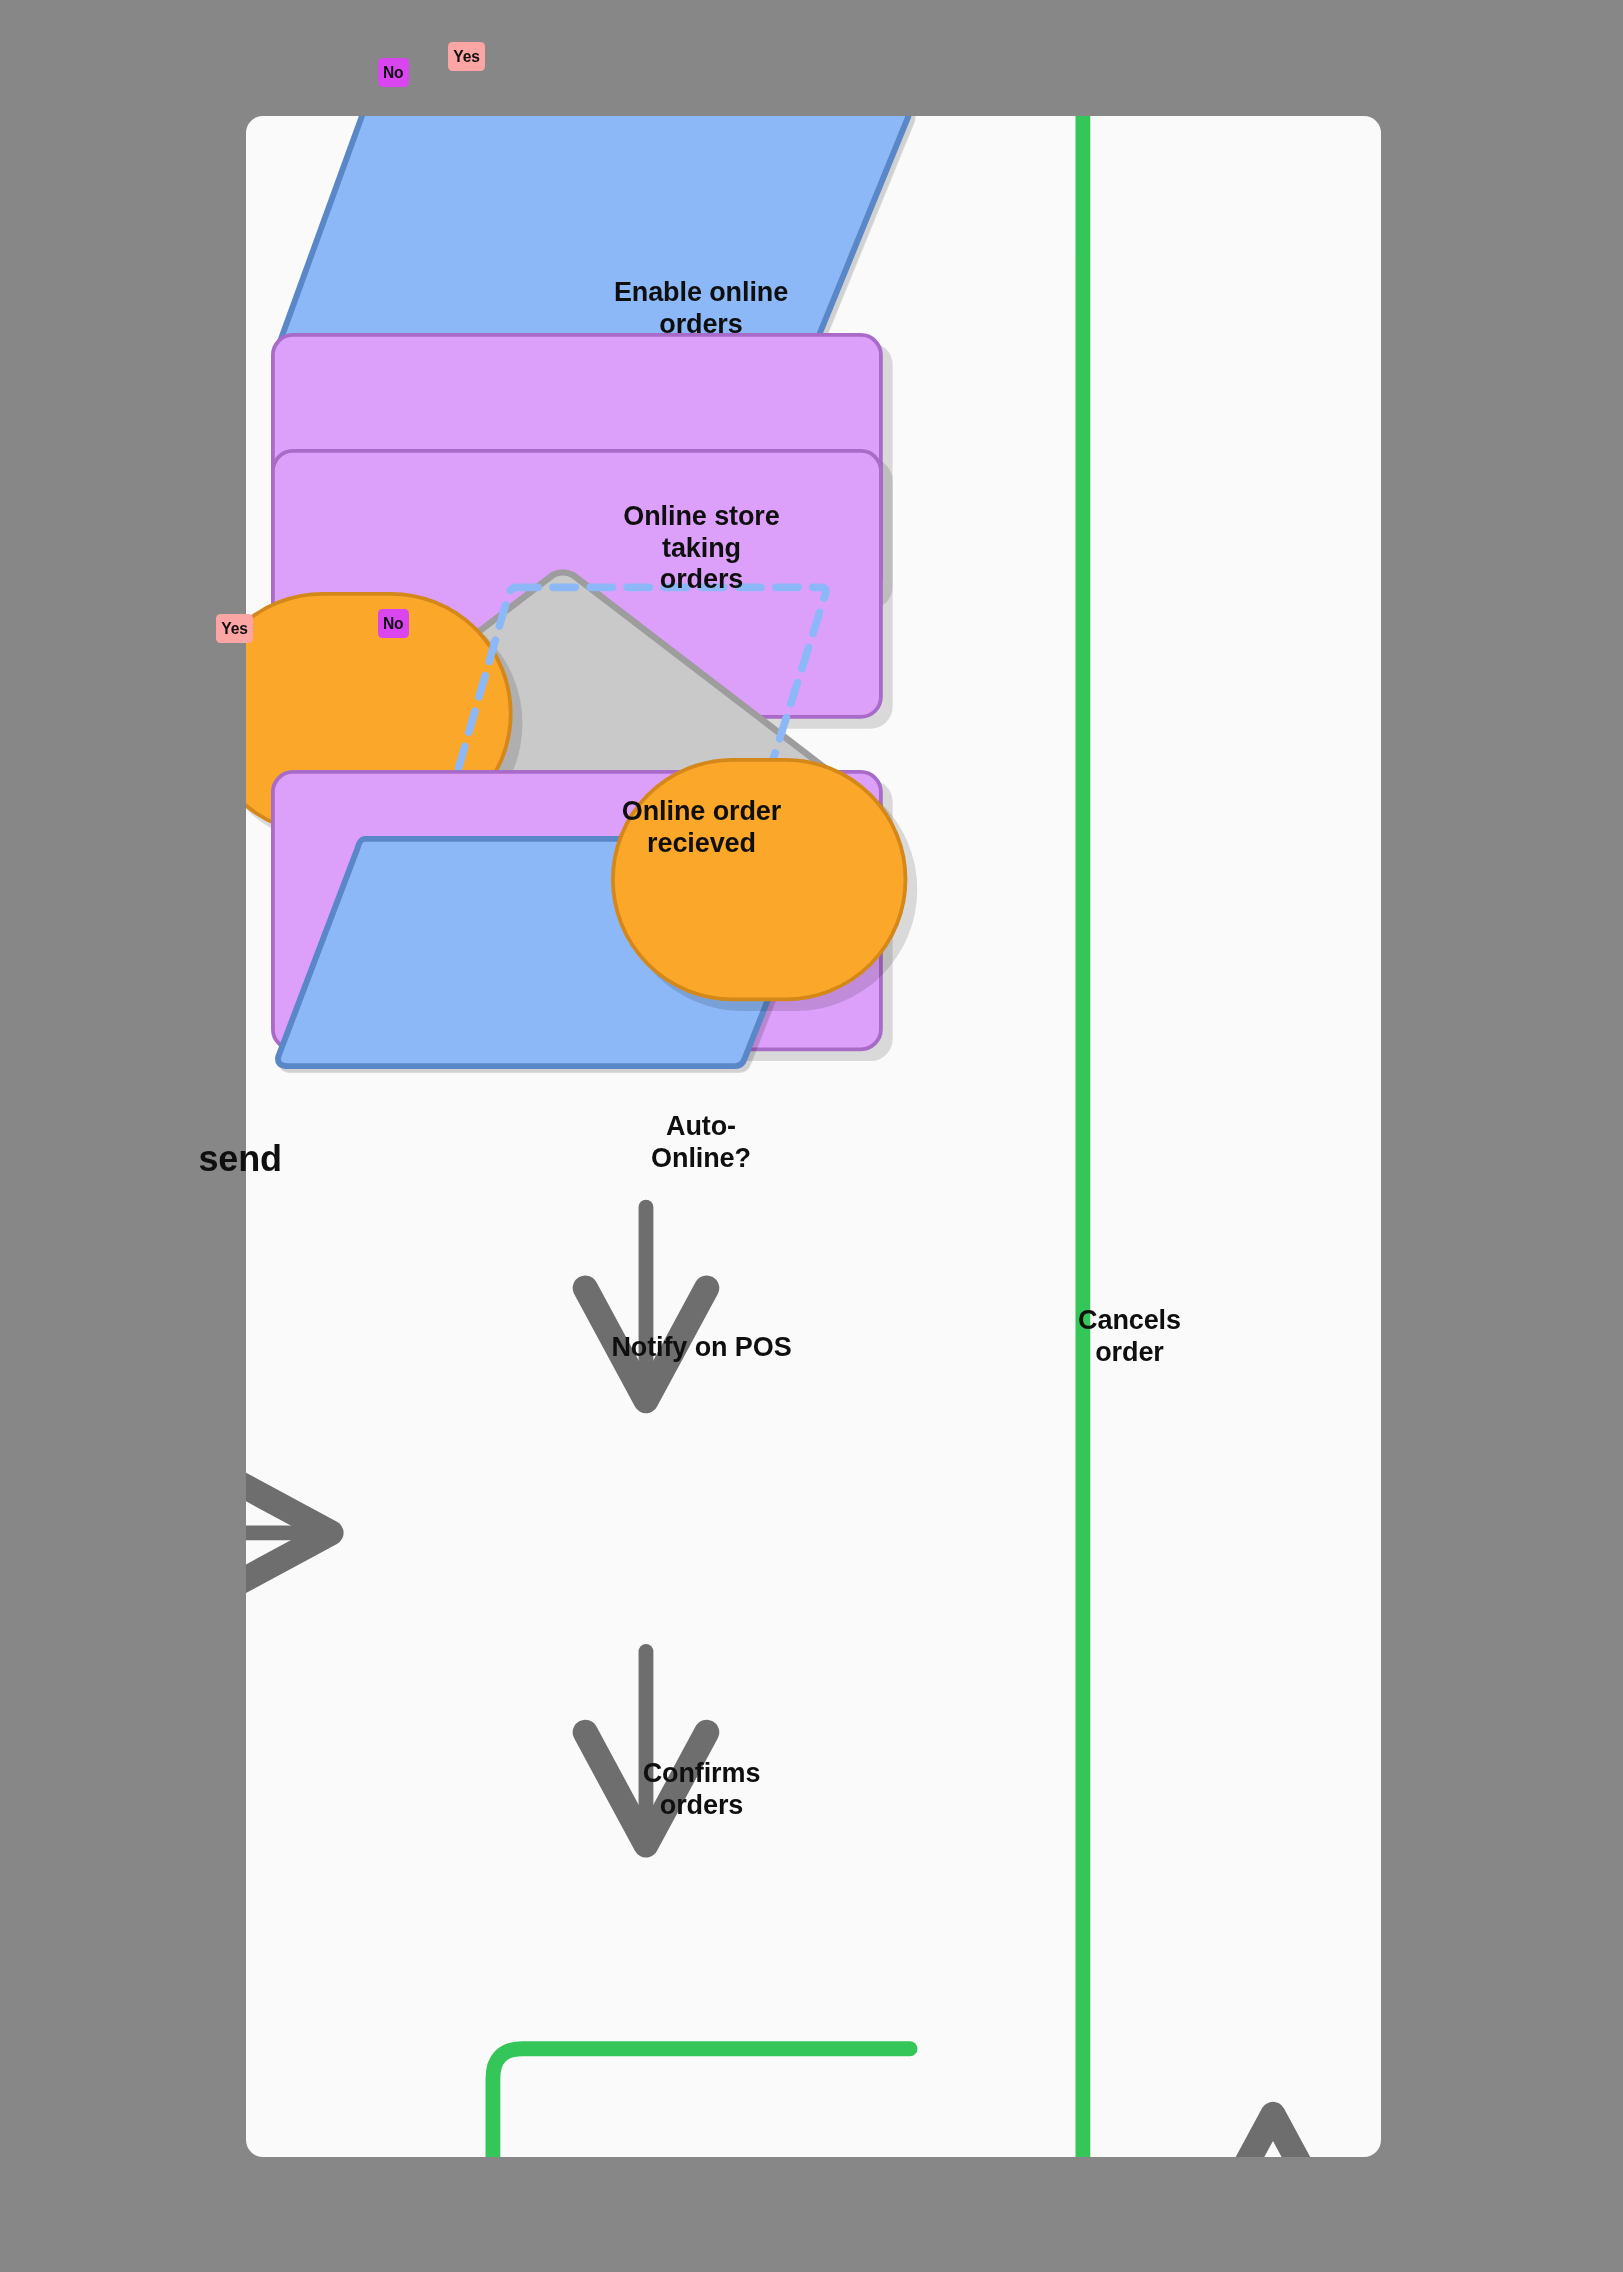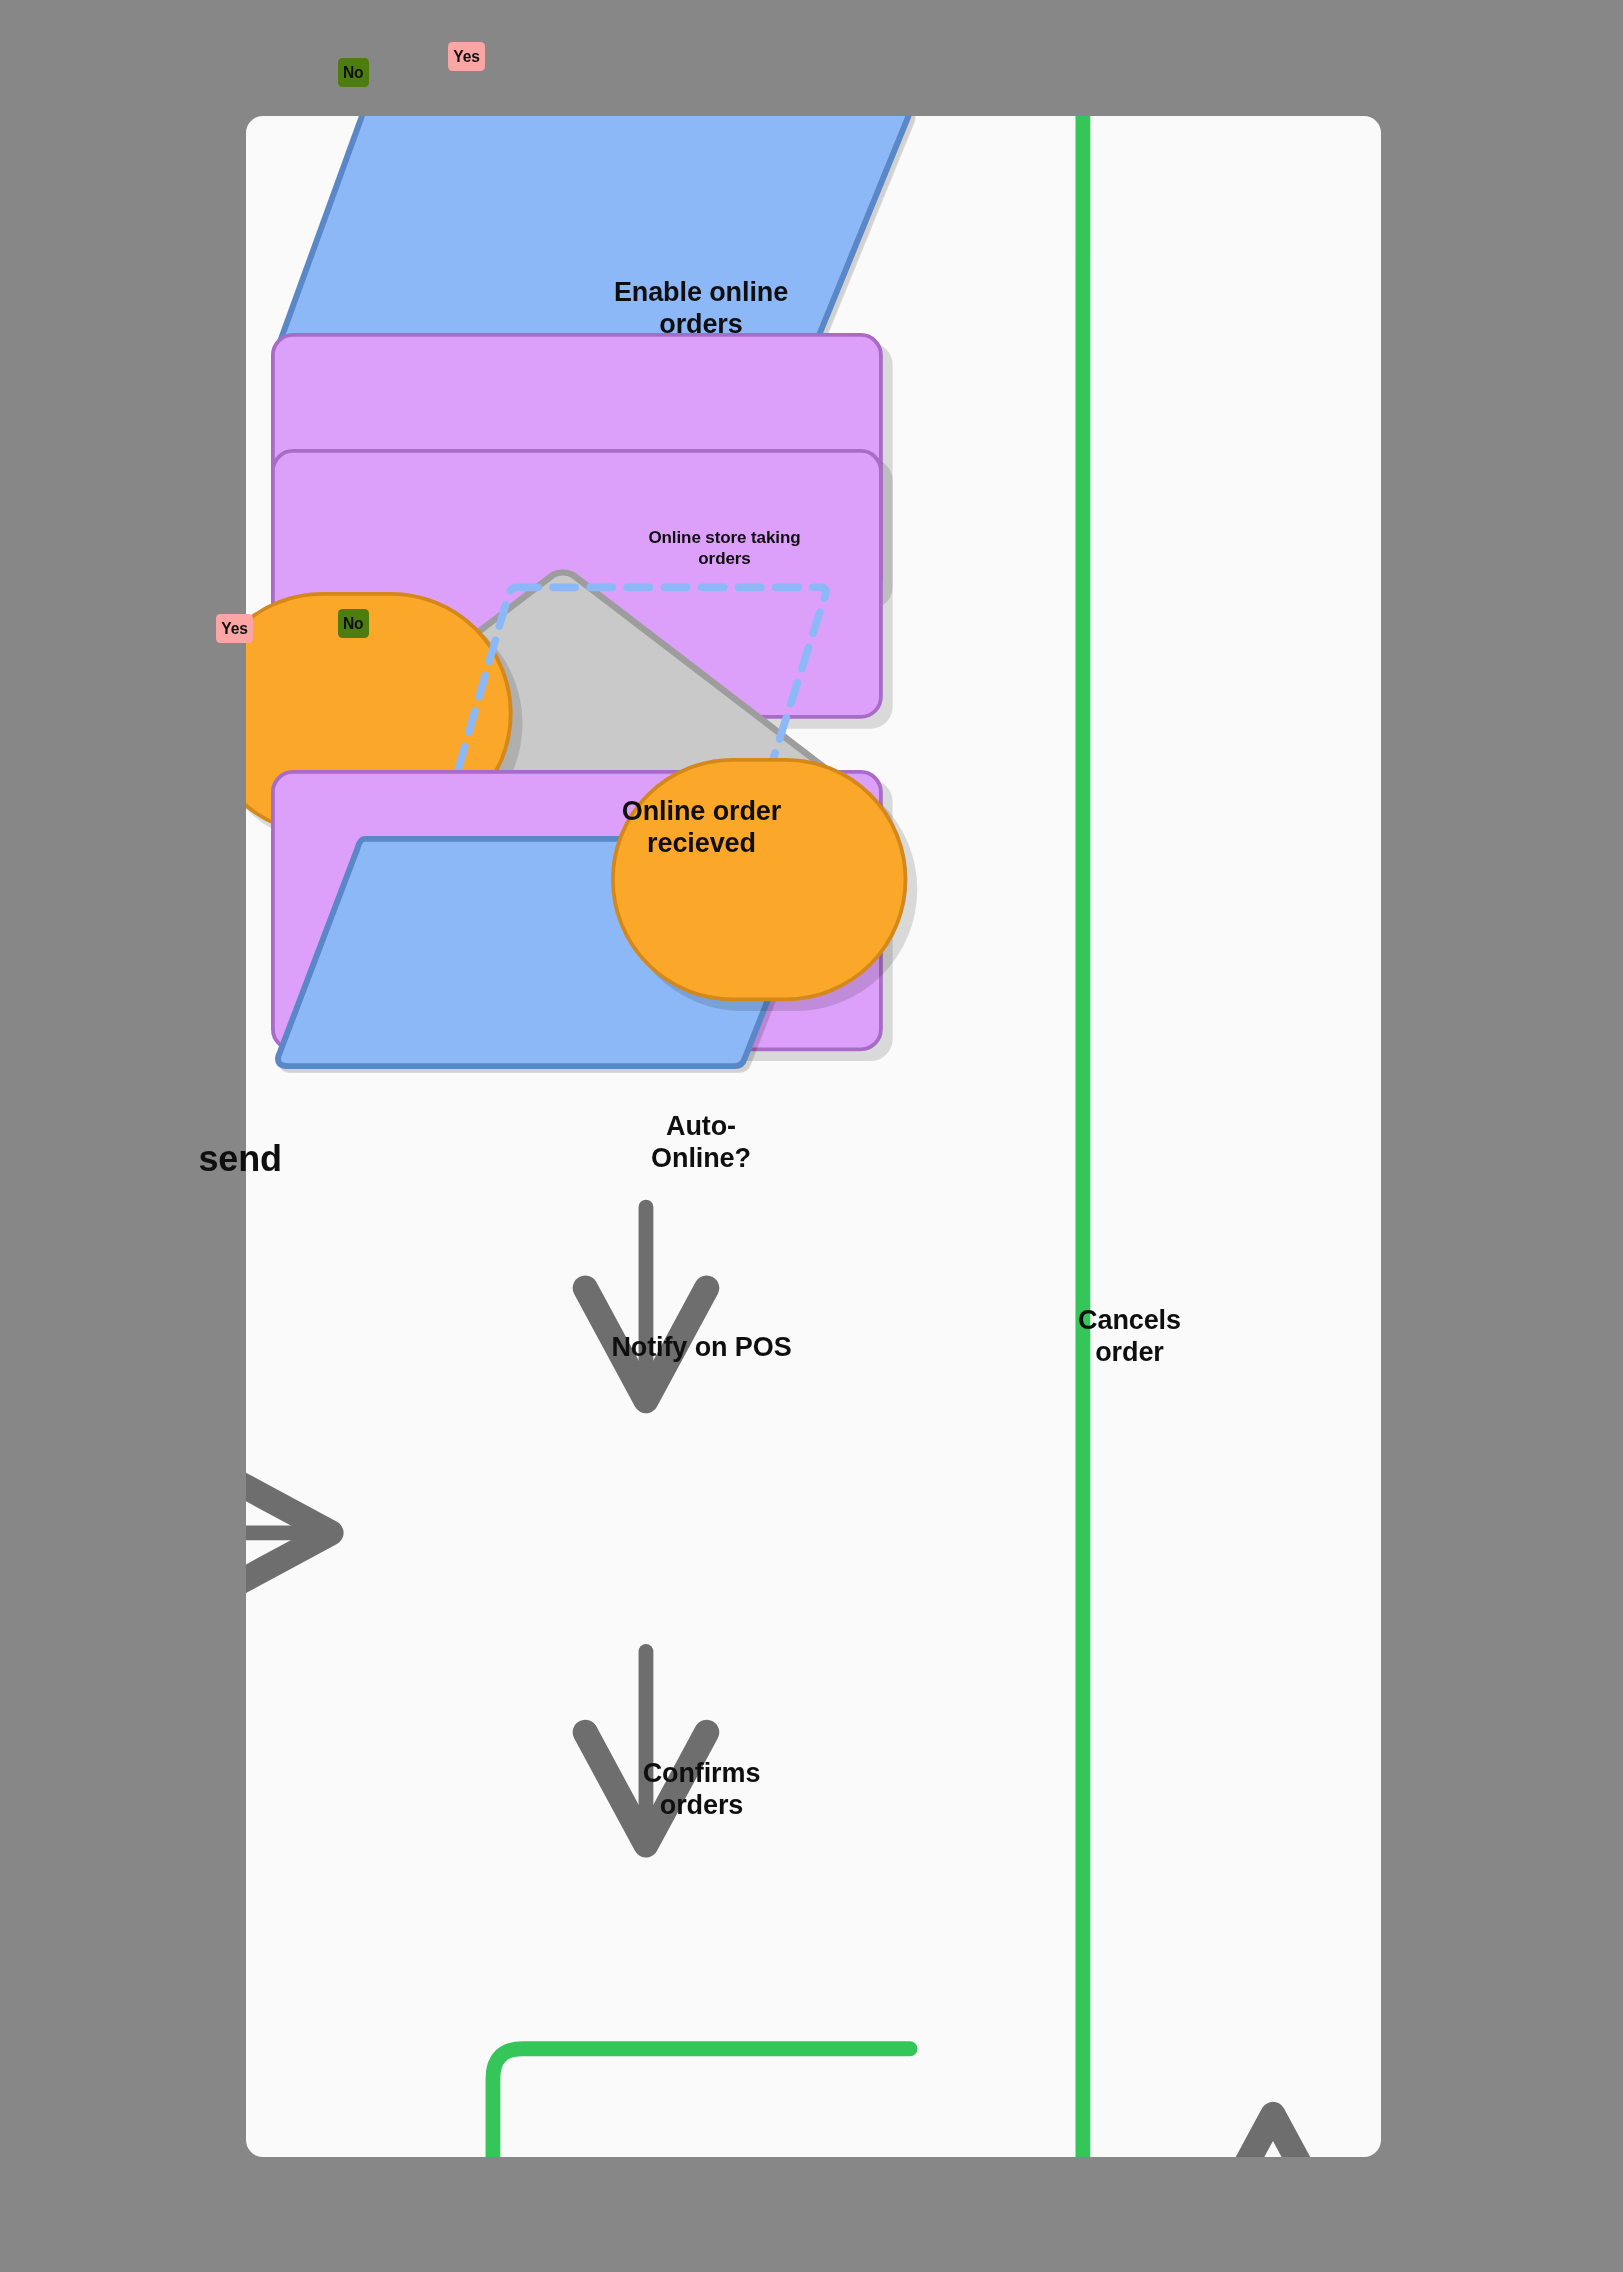--- a/index.html
+++ b/index.html
@@ -68,21 +68,21 @@
   .elabel{
     position:absolute;
     box-sizing:border-box;
     display:flex;align-items:center;justify-content:center;
     border-radius:4.5px;
     font-weight:700;
     color:#101010;
     letter-spacing:-0.1px;
   }
   .elabel.yes{background:#fca5a5;}
-  .elabel.no{background:#4d7c0f;}
+  .elabel.no{background:#d946ef;margin-left:40px;}
 </style>
 </head>
 <body>
 
 <div id="stage">
 
   <div id="canvas">
 
     <svg id="edges" viewBox="0 0 459.7368421052632 826.8421052631579">
       <defs>
@@ -186,21 +186,21 @@
     </div>
 
     <div class="node pill" style="left: 365px; top: 642px; width: 78px; height: 64px; border-radius: 32px; transform: scale(3.8); transform-origin: 0px 0px; font-size: 0px; color: transparent;">
     </div>
 
   </div>
 
   <div class="node" style="left:594px;top:253px;width:214px;height:71px;font-size:27px;margin-top:20px;">Enable online
 orders</div>
 
-  <div class="node" style="left:611px;top:513px;width:227px;height:71px;font-size:17px;">Online store taking
+  <div class="node" style="left:588px;top:513px;width:227px;height:71px;font-size:27px;">Online store taking
 orders</div>
 
   <div class="node" style="left:588px;top:792px;width:227px;height:71px;font-size:27px;">Online order recieved</div>
 
   <div class="node" style="left:633px;top:1104px;width:136px;height:78px;font-size:27px;">Auto-
 Online?</div>
 
   <div class="node" style="left:162px;top:1120px;width:120px;height:78px;font-size:36px;justify-content:flex-end;">send</div>
 
   <div class="node" style="left:1016px;top:1273px;width:227px;height:71px;font-size:27px;margin-top:28px;">Cancels

